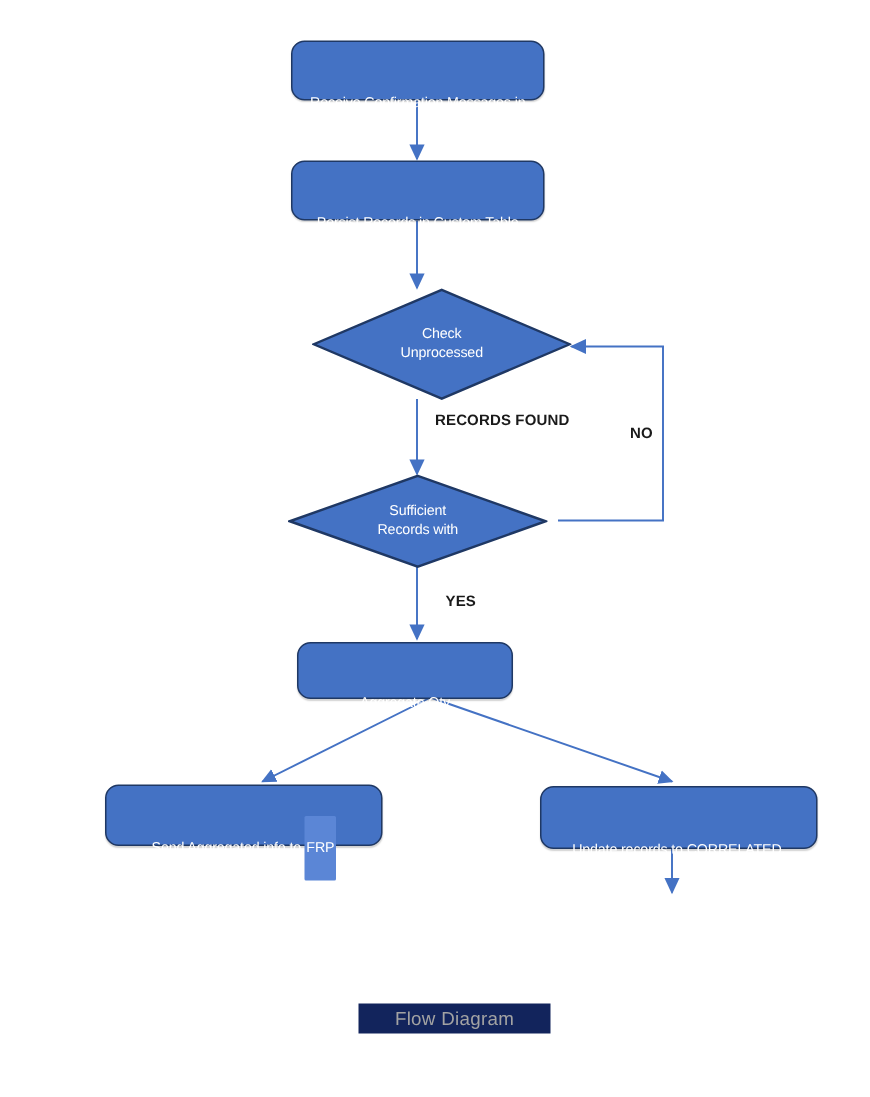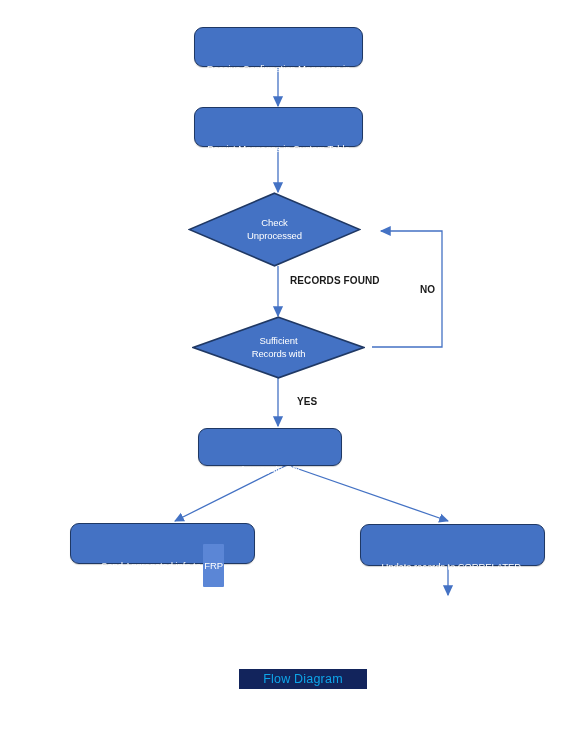--- a/index.html
+++ b/index.html
@@ -93,21 +93,21 @@
   }
   #title-bar {
     position: absolute;
     background: #12245c;
     display: flex;
     align-items: center;
     justify-content: center;
     z-index: 5;
   }
   #title-bar .title-text {
-    color: #0ea5e9;
+    color: #a3a3a3;
     font-size: 12.5px;
     letter-spacing: 0.2px;
   }
 </style>
 </head>
 <body>
 
 <div id="canvas">
 
   <svg id="connectors" viewBox="0 0 580 731">
@@ -135,24 +135,24 @@
     <line x1="287" y1="465" x2="448" y2="521" stroke="#4472c4" stroke-width="1.3" marker-end="url(#arrow-lg)"></line>
 
     <line x1="448" y1="566" x2="448" y2="595" stroke="#4472c4" stroke-width="1.3" marker-end="url(#arrow)"></line>
   </svg>
 
   <div class="node process" style="left:194px; top:27px; width:169px; height:40px;">
     <span class="label">Receive Confirmation Messages in</span>
   </div>
 
   <div class="node process" style="left:194px; top:107px; width:169px; height:40px;">
-    <span class="label">Persist Messages in Custom Table</span>
+    <span class="label">Persist Records in Custom Table</span>
   </div>
 
-  <div class="node decision" style="left:188px; top:192px; width:173px; height:75px;">
+  <div class="node decision" style="left:208px; top:192px; width:173px; height:75px;">
     <svg class="diamond-svg" width="173" height="75" viewBox="0 0 173 75">
       <polygon points="86.5,1.2 171.8,37.5 86.5,73.8 1.2,37.5" fill="#4472c4" stroke="#1f3864" stroke-width="1.6"></polygon>
     </svg>
     <div class="label">
       <span>Check</span>
       <span>Unprocessed</span>
     </div>
   </div>
 
   <div class="node decision" style="left:192px; top:316px; width:173px; height:63px;">

